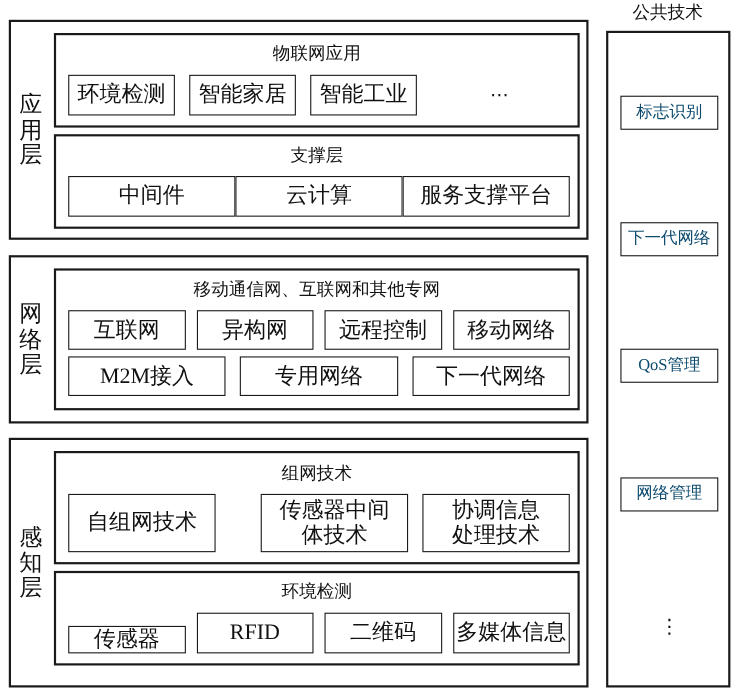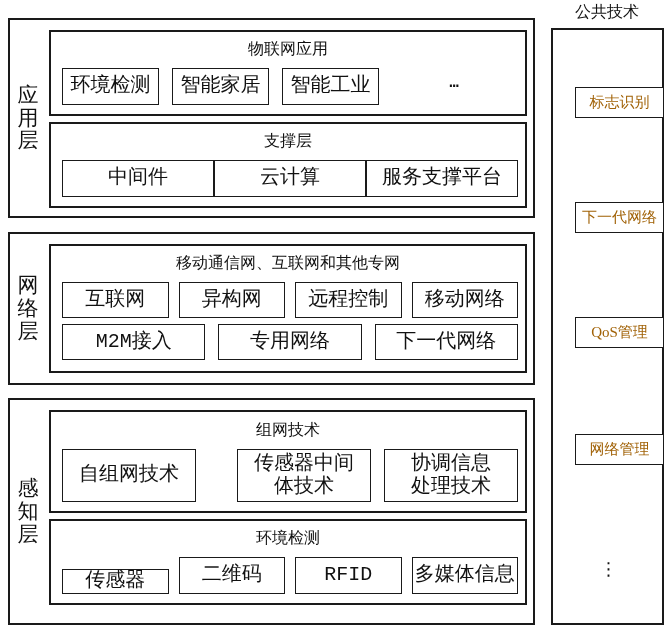--- a/index.html
+++ b/index.html
@@ -48,21 +48,20 @@
     display: block;
     writing-mode: horizontal-tb;
   }
 
   
   .group {
     position: absolute;
     box-sizing: border-box;
     border: 2px solid #1a1a1a;
     background: #ffffff;
-    font-family: Liberation Mono, monospace;
   }
   .group-title {
     position: absolute;
     left: 0;
     right: 0;
     text-align: center;
     font-size: 16px;
     line-height: 1;
     color: #111111;
     white-space: nowrap;
@@ -115,32 +114,32 @@
     left: 551px;
     top: 28px;
     width: 113px;
     height: 597px;
     box-sizing: border-box;
     border: 2px solid #1a1a1a;
     background: #ffffff;
   }
   .pt-item {
     position: absolute;
-    left: 22px;
+    left: 11px;
     width: 89px;
     height: 31px;
     box-sizing: border-box;
     border: 1.8px solid #1a1a1a;
     background: #ffffff;
     display: flex;
     align-items: center;
     justify-content: center;
     font-size: 15px;
     line-height: 1;
-    color: #a16207;
+    color: #0c4a6e;
     white-space: nowrap;
   }
   .pt-ellipsis {
     position: absolute;
     left: 11px;
     width: 89px;
     text-align: center;
     font-size: 18px;
     line-height: 1;
     color: #111111;
@@ -215,22 +214,22 @@
 体技术</div>
         <div class="cell" style="flex:1 1 0;">协调信息
 处理技术</div>
       </div>
     </div>
 
     <div class="group" id="grp-data-acquisition" style="left:39px; top:119px; width:478px; height:86px;">
       <div class="group-title" style="top:10px;">环境检测</div>
       <div class="group-row" style="left:11px; top:36px; width:456px; height:37px; gap:10px;">
         <div class="cell" style="flex:1 1 0;margin-top:12px;">传感器</div>
+        <div class="cell" style="flex:1 1 0;">RFID</div>
         <div class="cell" style="flex:1 1 0;">二维码</div>
-        <div class="cell" style="flex:1 1 0;">RFID</div>
         <div class="cell" style="flex:1 1 0;">多媒体信息</div>
       </div>
     </div>
   </div>
 
   <div id="public-tech-title">公共技术</div>
 
   <div id="public-tech-frame">
     <div class="pt-item" style="top:57px;">标志识别</div>
     <div class="pt-item" style="top:172px;">下一代网络</div>

